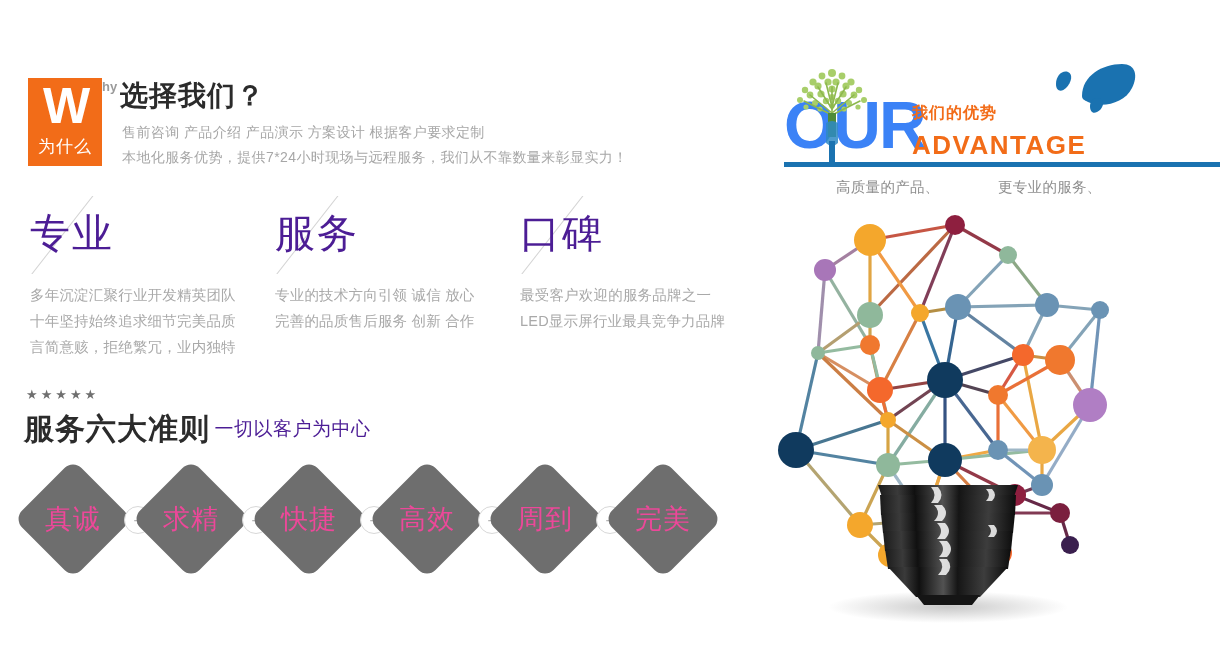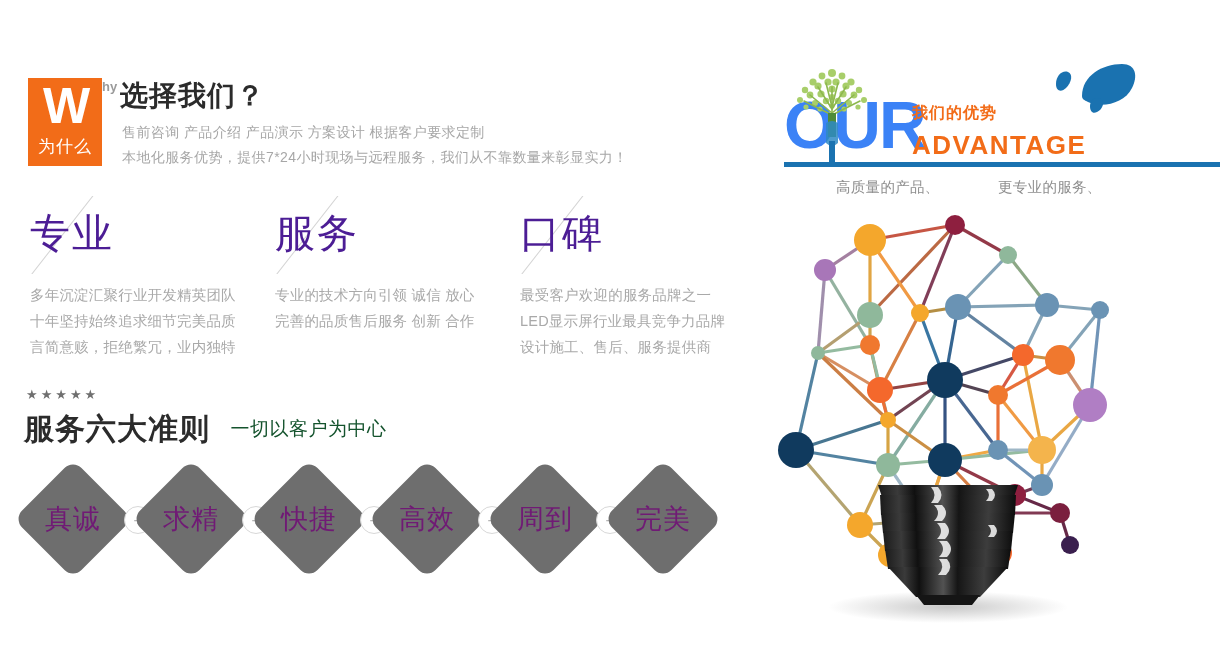--- a/index.html
+++ b/index.html
@@ -68,32 +68,32 @@
   .stars{
     position:absolute;left:26px;top:388px;color:#6f6f6f;font-size:13px;
     letter-spacing:3px;line-height:14px;
   }
   .princ-head{position:absolute;left:24px;top:408px;height:42px;white-space:nowrap;}
   .princ-title{
     display:inline-block;color:#2b2b2b;font-size:30px;font-weight:700;
     line-height:42px;letter-spacing:1px;vertical-align:bottom;
   }
   .princ-sub{
-    display:inline-block;color:#14532d;font-size:19px;line-height:42px;
-    margin-left:16px;letter-spacing:.5px;vertical-align:bottom;font-family:Liberation Serif, serif;
+    display:inline-block;color:#4c1d95;font-size:19px;line-height:42px;
+    margin-left:0;letter-spacing:.5px;vertical-align:bottom;font-family:Liberation Serif, serif;
   }
 
   .diamonds{position:absolute;left:22px;top:468px;width:710px;height:120px;}
   .dia-item{position:absolute;top:0;width:102px;height:102px;}
   .dia-shape{
     position:absolute;left:9px;top:9px;width:84px;height:84px;background:#6e6e6e;
     border-radius:12px;transform:rotate(45deg);
   }
   .dia-label{
-    position:absolute;left:0;top:0;width:102px;height:102px;color:#701a75;
+    position:absolute;left:0;top:0;width:102px;height:102px;color:#ec4899;
     font-size:27px;font-weight:500;line-height:102px;text-align:center;
     letter-spacing:1px;
   }
   .plus{
     position:absolute;top:38px;width:26px;height:26px;border-radius:50%;
     border:1px solid #d8d8d8;background:#fff;color:#b5b5b5;font-size:15px;
     line-height:25px;text-align:center;
   }
 
   
@@ -175,21 +175,20 @@
       </div>
 
       <div class="col c2">
         <div class="col-head">
           <div class="slash"></div>
           <div class="txt">口碑</div>
         </div>
         <div class="col-lines">
           <div class="ln">最受客户欢迎的服务品牌之一</div>
           <div class="ln">LED显示屏行业最具竞争力品牌</div>
-          <div class="ln">设计施工、售后、服务提供商</div>
         </div>
       </div>
 
     </div>
 
     <div class="stars">★★★★★</div>
     <div class="princ-head">
       <span class="princ-title">服务六大准则</span>
       <span class="princ-sub">一切以客户为中心</span>
     </div>

